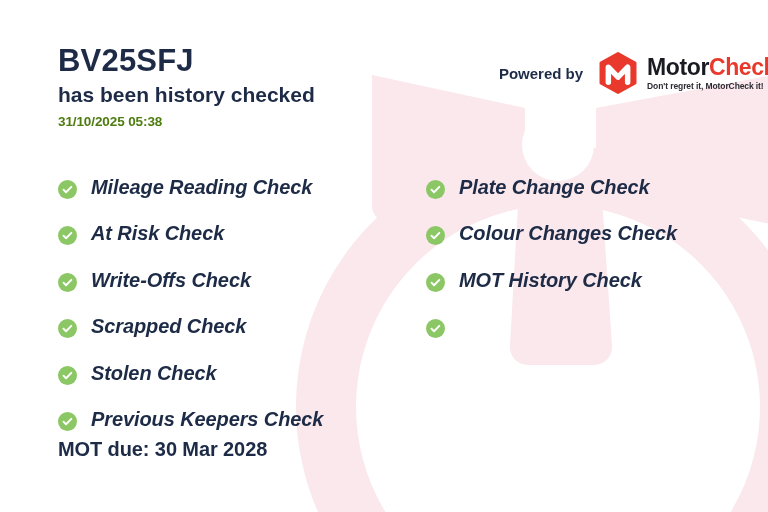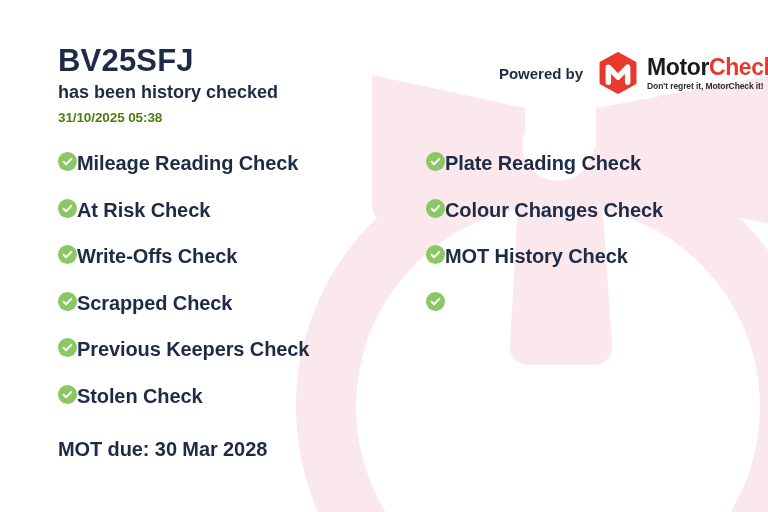--- a/index.html
+++ b/index.html
@@ -46,21 +46,21 @@
   }
   .reg-plate {
     font-size: 31px;
     font-weight: bold;
     color: #1d2b47;
     letter-spacing: 0.2px;
     line-height: 1.12;
     margin: 0;
   }
   .reg-sub {
-    font-size: 18px;
+    font-size: 21px;
     font-weight: bold;
     color: #1d2b47;
     line-height: 1.2;
     margin: 3px 0 0 0;
     white-space: nowrap;
   }
   .reg-date {
     font-size: 13.5px;
     font-weight: bold;
     color: #4d7c0f;
@@ -126,22 +126,24 @@
   }
   .col {
     position: absolute;
     top: 0;
   }
   .col-left  { left: 0px;   width: 360px; }
   .col-right { left: 368px; width: 344px; }
 
   .check-item {
     display: flex;
-    align-items: flex-start;
+    align-items: flex-end;
     height: 46.5px;
+    gap: 14px;
+    font-style: italic;
   }
   .check-icon {
     width: 19px;
     height: 19px;
     flex: 0 0 19px;
     border-radius: 50%;
     background: #8cc765;
     display: flex;
     align-items: center;
     justify-content: center;
@@ -253,40 +255,40 @@
               </svg>
           </span>
           <span class="check-label">Scrapped Check</span>
         </div>
         <div class="check-item">
           <span class="check-icon">
             <svg width="11" height="11" viewBox="0 0 12 12" xmlns="http://www.w3.org/2000/svg">
                 <path d="M1.6 6.2 L4.4 9 L10.2 3.1" fill="none" stroke="#ffffff" stroke-width="2.1" stroke-linecap="round" stroke-linejoin="round"></path>
               </svg>
           </span>
+          <span class="check-label">Stolen Check</span>
+        </div>
+        <div class="check-item">
+          <span class="check-icon">
+            <svg width="11" height="11" viewBox="0 0 12 12" xmlns="http://www.w3.org/2000/svg">
+                <path d="M1.6 6.2 L4.4 9 L10.2 3.1" fill="none" stroke="#ffffff" stroke-width="2.1" stroke-linecap="round" stroke-linejoin="round"></path>
+              </svg>
+          </span>
           <span class="check-label">Previous Keepers Check</span>
         </div>
-        <div class="check-item">
-          <span class="check-icon">
-            <svg width="11" height="11" viewBox="0 0 12 12" xmlns="http://www.w3.org/2000/svg">
-                <path d="M1.6 6.2 L4.4 9 L10.2 3.1" fill="none" stroke="#ffffff" stroke-width="2.1" stroke-linecap="round" stroke-linejoin="round"></path>
-              </svg>
-          </span>
-          <span class="check-label">Stolen Check</span>
-        </div>
       </div>
 
       <div class="col col-right">
         <div class="check-item">
           <span class="check-icon">
             <svg width="11" height="11" viewBox="0 0 12 12" xmlns="http://www.w3.org/2000/svg">
                 <path d="M1.6 6.2 L4.4 9 L10.2 3.1" fill="none" stroke="#ffffff" stroke-width="2.1" stroke-linecap="round" stroke-linejoin="round"></path>
               </svg>
           </span>
-          <span class="check-label">Plate Reading Check</span>
+          <span class="check-label">Plate Change Check</span>
         </div>
         <div class="check-item">
           <span class="check-icon">
             <svg width="11" height="11" viewBox="0 0 12 12" xmlns="http://www.w3.org/2000/svg">
                 <path d="M1.6 6.2 L4.4 9 L10.2 3.1" fill="none" stroke="#ffffff" stroke-width="2.1" stroke-linecap="round" stroke-linejoin="round"></path>
               </svg>
           </span>
           <span class="check-label">Colour Changes Check</span>
         </div>
         <div class="check-item">

